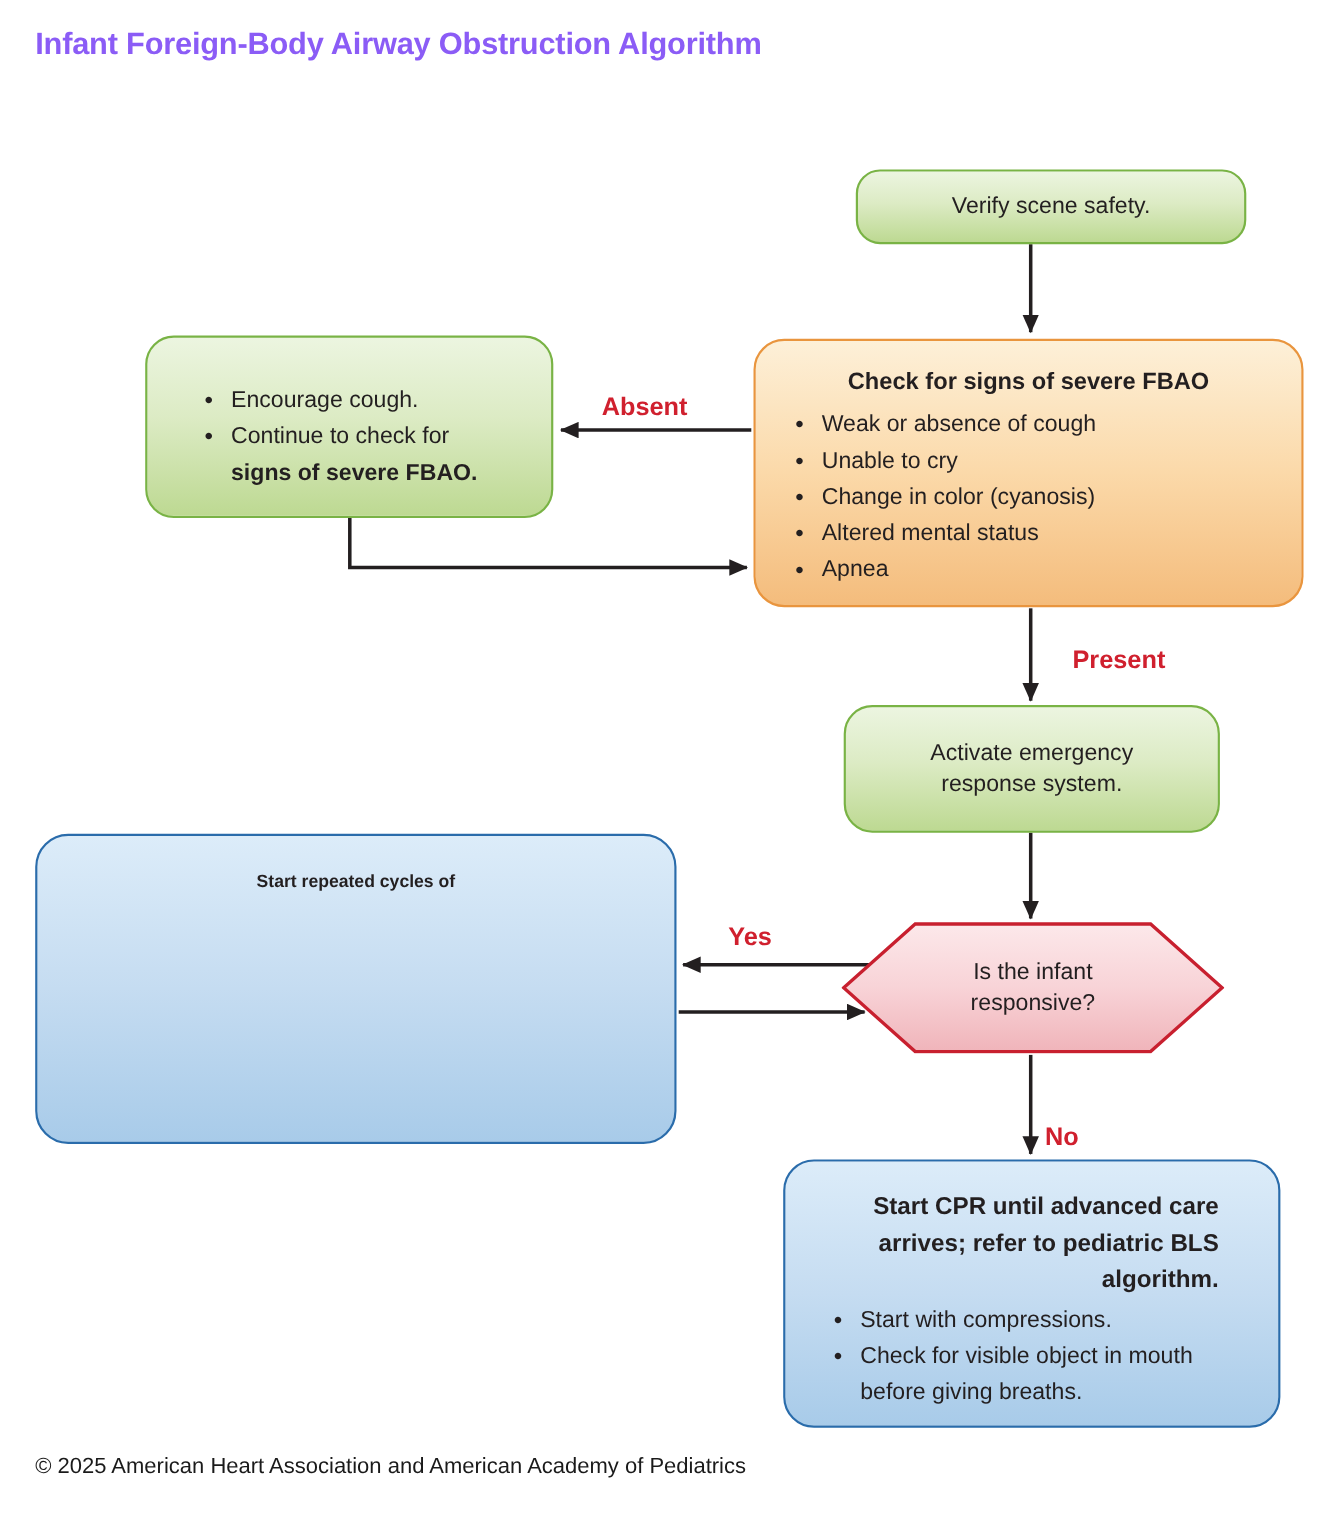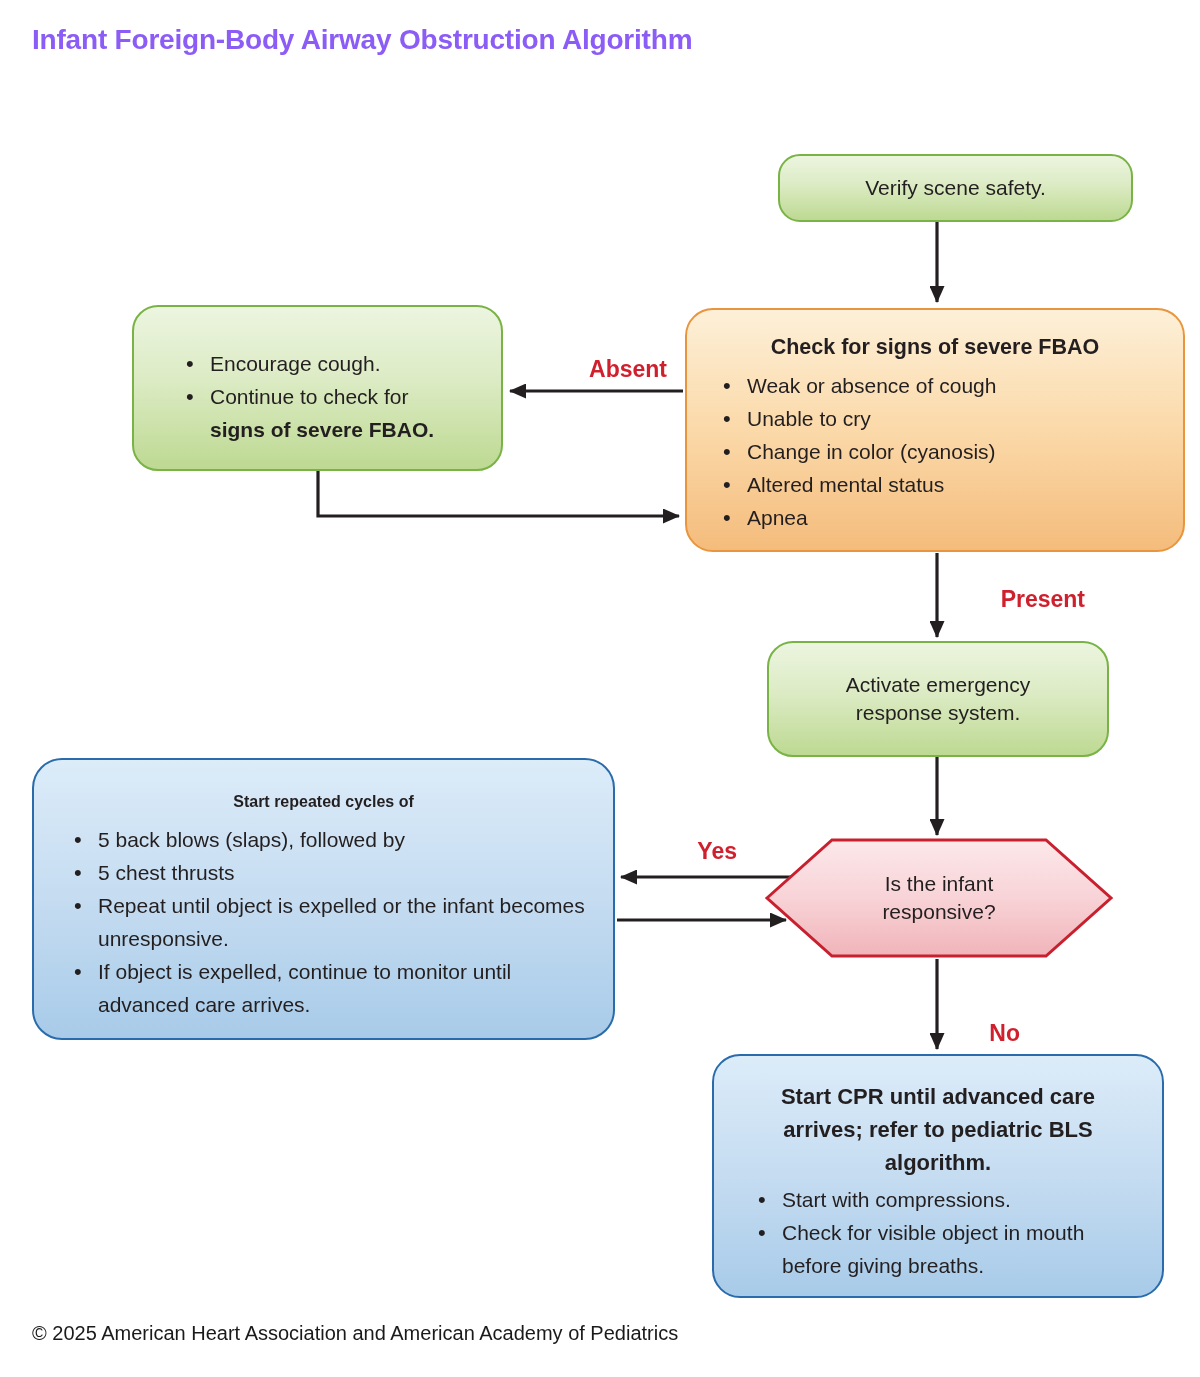--- a/index.html
+++ b/index.html
@@ -14,21 +14,21 @@
   .node { position:absolute; box-sizing:border-box; z-index:2; }
   .green  { background:linear-gradient(to bottom,#ecf5e0 0%,#dcebc4 45%,#bdd992 100%); border:2.5px solid #79b345; border-radius:26px; }
   .orange { background:linear-gradient(to bottom,#fdf0d8 0%,#fbd9a9 50%,#f4bc7c 100%); border:2.5px solid #e9953e; border-radius:28px; }
   .blue   { background:linear-gradient(to bottom,#dcecf9 0%,#c5dcf1 50%,#a8cbe9 100%); border:2.5px solid #2a6cab; border-radius:30px; }
   .center-flex { display:flex; align-items:center; justify-content:center; text-align:center; }
   .node-text { font-size:21px; line-height:28px; }
   .node-heading { font-size:21.5px; font-weight:bold; text-align:center; line-height:31px; }
   .bullets { margin:6px 0 0 0; padding:0 14px 0 36px; list-style:none; }
   .bullets li { position:relative; padding-left:24px; font-size:21px; line-height:33px; }
   .bullets li::before { content:"\2022"; position:absolute; left:0; top:0; font-size:22px; }
-  .edge-label { position:absolute; z-index:3; font-size:23px; font-weight:bold; color:#d0202e; text-align:right; }
+  .edge-label { position:absolute; z-index:3; font-size:23px; font-weight:bold; color:#d0202e; text-align:left; }
   .hex-wrap { position:absolute; left:765px; top:838px; width:348px; height:120px; z-index:2; }
   .hex-wrap svg { position:absolute; left:0; top:0; }
   .hex-text { position:absolute; left:40px; top:0; width:268px; height:120px;justify-content:center; }
   .connectors { position:absolute; left:0; top:0; z-index:1; pointer-events:none; }
   .footer-text { position:absolute; left:32px; top:1322px; font-size:20px; color:#1a1a1a; }
 </style>
 </head>
 <body>
 
 <div class="canvas">
@@ -93,30 +93,24 @@
       </defs>
       <polygon points="2,60 67,2 281,2 346,60 281,118 67,118" fill="url(#pinkgrad)" stroke="#c8202f" stroke-width="3"></polygon>
     </svg>
     <div class="hex-text center-flex">
       <span class="node-text" style="width:210px;">Is the infant responsive?</span>
     </div>
   </div>
 
   <div class="node blue" style="left:32px; top:758px; width:583px; height:282px; padding-top:26px;">
     <div class="node-heading" style="font-size:16px;">Start repeated cycles of</div>
-    <ul class="bullets" style="padding-left:40px; padding-right:28px;">
-      <li>5 back blows (slaps), followed by</li>
-      <li>5 chest thrusts</li>
-      <li>Repeat until object is expelled or the infant becomes unresponsive.</li>
-      <li>If object is expelled, continue to monitor until advanced care arrives.</li>
-    </ul>
   </div>
 
   <div class="node blue" style="left:712px; top:1054px; width:452px; height:244px; padding-top:24px; border-radius:28px;">
-    <div class="node-heading center-flex" style="font-size:22px; line-height:33px;">
+    <div class="node-heading center-flex" style="font-size:22px; line-height:33px;text-align:right;">
       <span style="width:340px;">Start CPR until advanced care arrives; refer to pediatric BLS algorithm.</span>
     </div>
     <ul class="bullets" style="margin-top:4px; padding-left:44px; padding-right:41px;">
       <li>Start with compressions.</li>
       <li>Check for visible object in mouth before giving breaths.</li>
     </ul>
   </div>
 
   <div class="edge-label" style="left:547px; top:356px; width:120px;">Absent</div>
   <div class="edge-label" style="left:975px; top:586px; width:110px;">Present</div>

